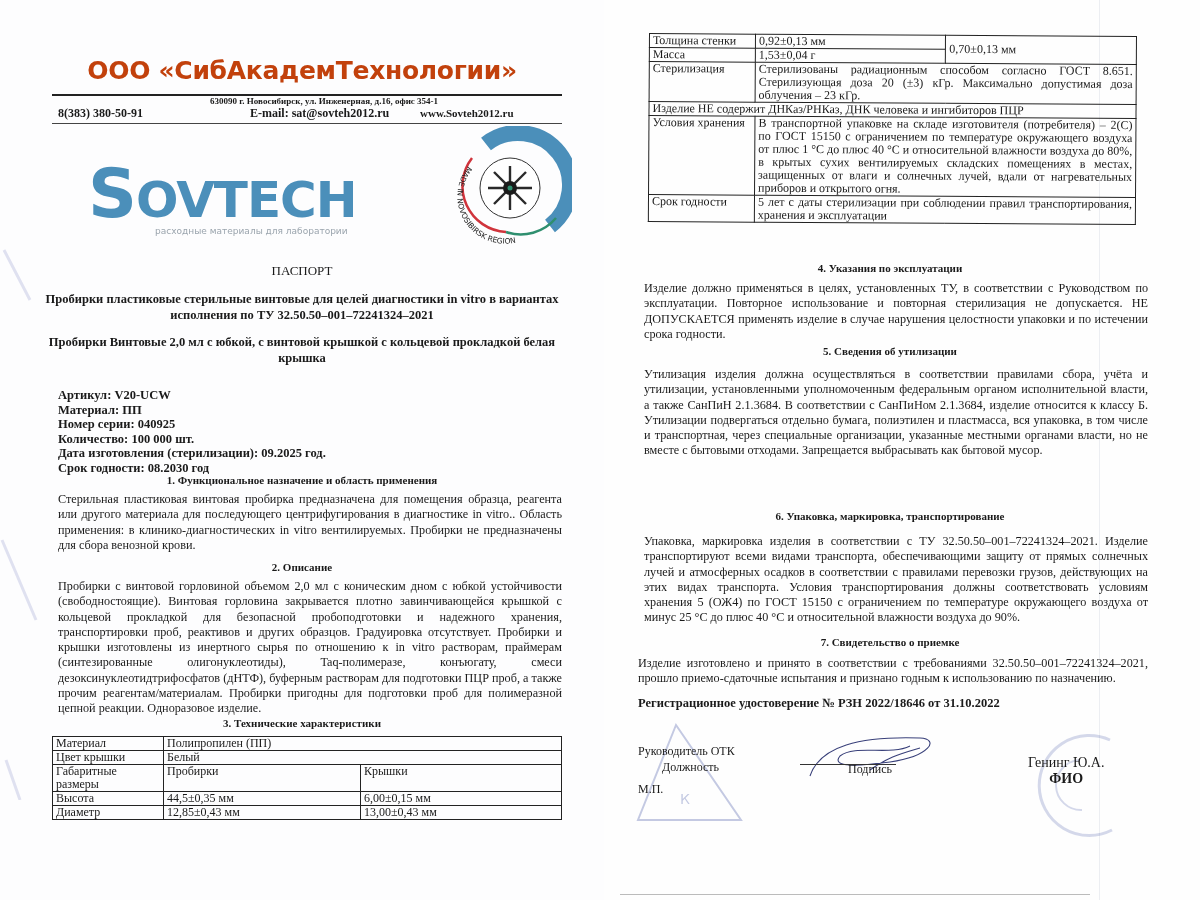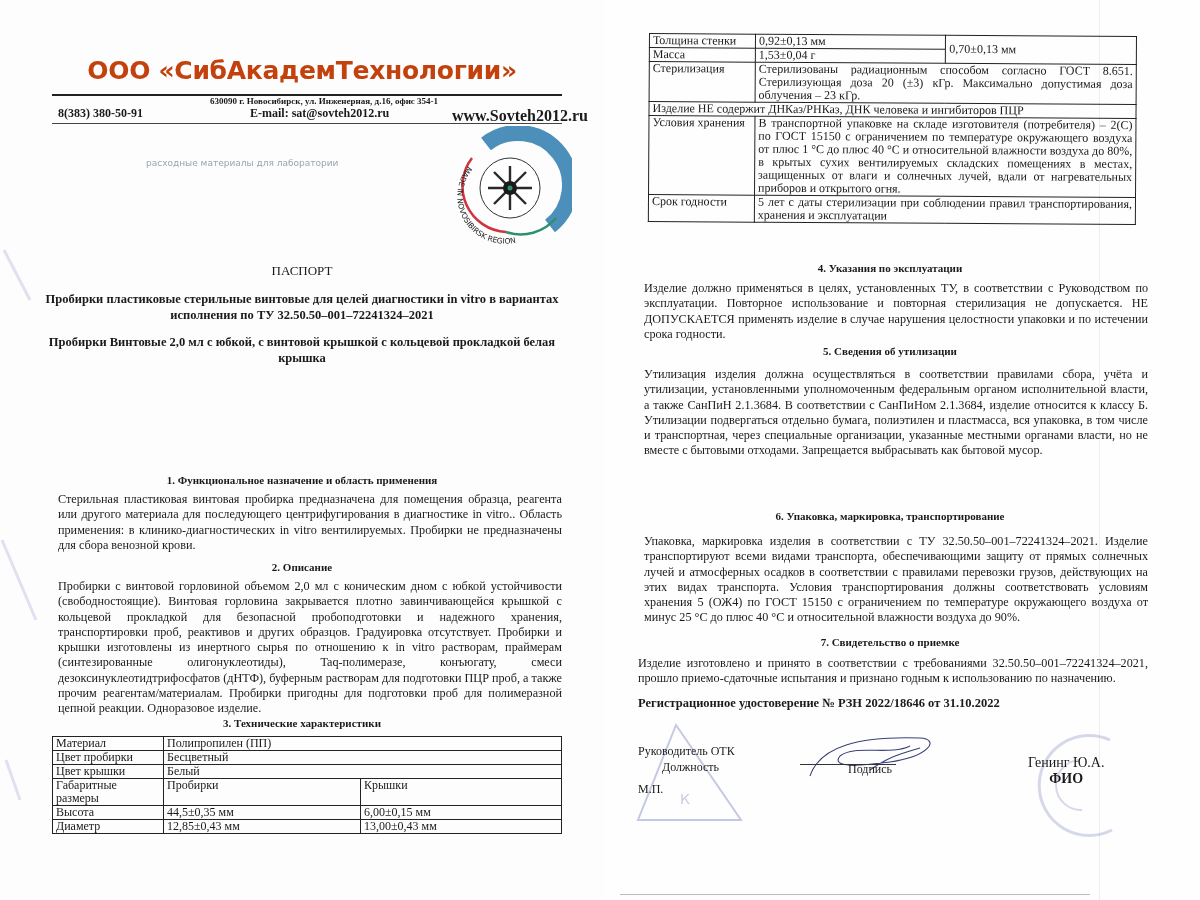--- a/index.html
+++ b/index.html
@@ -12,21 +12,21 @@
   .page-right::after { content: ""; position: absolute; right: 100px; top: 0; width: 1px; height: 900px; background: #eceef2; }
 
   
   .company { position: absolute; left: 0; top: 56px; width: 604px; text-align: center;
     font-family: "DejaVu Sans", sans-serif; font-weight: bold; font-size: 25px; letter-spacing: -0.3px; color: #c2410c; }
   .hr1 { position: absolute; left: 52px; top: 94px; width: 510px; height: 2px; background: #222; }
   .hr2 { position: absolute; left: 52px; top: 123px; width: 510px; height: 1px; background: #444; }
   .addr { position: absolute; left: 210px; top: 96px; font-size: 9px; font-weight: bold; }
   .phone { position: absolute; left: 58px; top: 106px; font-size: 12px; font-weight: bold; }
   .email { position: absolute; left: 250px; top: 106px; font-size: 12px; font-weight: bold; }
-  .web { position: absolute; left: 452px; top: 107px; font-size: 16px; font-weight: bold; }
+  .web { position: absolute; left: 420px; top: 107px; font-size: 11px; font-weight: bold; }
 
   .logo { position: absolute; left: 88px; top: 160px; }
   .logo-text { font-family: "DejaVu Sans", sans-serif; font-weight: bold; color: #4b8fba; letter-spacing: -1px; line-height: 1; }
   .logo-s { font-size: 68px; }
   .logo-rest { font-size: 50px; }
   .logo-sub { font-family: "DejaVu Sans", sans-serif; font-size: 9px; color: #9aa4ad; margin-left: 58px; margin-top: -2px; text-align: center; }
 
   .badge { position: absolute; left: 446px; top: 126px; width: 126px; height: 118px; }
 
   .passport { position: absolute; left: 0; width: 604px; top: 263px; text-align: center; font-size: 13px; }
@@ -86,20 +86,23 @@
 
   <div class="company">ООО «СибАкадемТехнологии»</div>
   <div class="hr1"></div>
   <div class="addr">630090 г. Новосибирск, ул. Инженерная, д.16, офис 354-1</div>
   <div class="phone">8(383) 380-50-91</div>
   <div class="email">E-mail: sat@sovteh2012.ru</div>
   <div class="web">www.Sovteh2012.ru</div>
   <div class="hr2"></div>
 
   <div class="logo">
+    <div class="logo-text">
+      <span class="logo-s">S</span><span class="logo-rest">OVTECH</span>
+    </div>
     <div class="logo-sub">расходные материалы для лаборатории</div>
   </div>
 
   <svg class="badge" viewBox="0 0 126 118">
     <defs>
       <path id="arcPath" d="M22 40 A46 46 0 0 0 96 100"></path>
     </defs>
     <path d="M40 18 A46 46 0 1 1 104 100" fill="none" stroke="#4b8fba" stroke-width="16"></path>
     <path d="M26 32 A46 46 0 0 0 60 106" fill="none" stroke="#d0343c" stroke-width="2.5"></path>
     <path d="M60 106 A46 46 0 0 0 110 92" fill="none" stroke="#2f8f6f" stroke-width="2.5"></path>
@@ -112,38 +115,42 @@
     </g>
     <circle cx="64" cy="62" r="7" fill="#1a1a1a"></circle>
     <circle cx="64" cy="62" r="2.5" fill="#2f8f6f"></circle>
     <text font-family="DejaVu Sans, sans-serif" font-size="7.5" fill="#222"><textPath href="#arcPath">MADE IN NOVOSIBIRSK REGION</textPath></text>
   </svg>
 
   <div class="passport">ПАСПОРТ</div>
   <div class="center-bold t1">Пробирки пластиковые стерильные винтовые для целей диагностики in vitro в вариантах исполнения по ТУ 32.50.50–001–72241324–2021</div>
   <div class="center-bold t2">Пробирки Винтовые 2,0 мл с юбкой, с винтовой крышкой с кольцевой прокладкой белая крышка</div>
 
+  <div class="attrs">
+    <div>Артикул: V20-UCW</div>
+    <div>Материал: ПП</div>
+    <div>Номер серии: 040925</div>
+    <div>Количество: 100 000 шт.</div>
+    <div>Дата изготовления (стерилизации): 09.2025 год.</div>
+    <div>Срок годности: 08.2030 год</div>
+  </div>
 
   <div class="h lh1">1. Функциональное назначение и область применения</div>
   <div class="para lp1">Стерильная пластиковая винтовая пробирка предназначена для помещения образца, реагента или другого материала для последующего центрифугирования в диагностике in vitro.. Область применения: в клинико-диагностических in vitro вентилируемых. Пробирки не предназначены для сбора венозной крови.</div>
 
   <div class="h lh2">2. Описание</div>
   <div class="para lp2">Пробирки с винтовой горловиной объемом 2,0 мл с коническим дном с юбкой устойчивости (свободностоящие). Винтовая горловина закрывается плотно завинчивающейся крышкой с кольцевой прокладкой для безопасной пробоподготовки и надежного хранения, транспортировки проб, реактивов и других образцов. Градуировка отсутствует. Пробирки и крышки изготовлены из инертного сырья по отношению к in vitro растворам, праймерам (синтезированные олигонуклеотиды), Taq-полимеразе, конъюгату, смеси дезоксинуклеотидтрифосфатов (дНТФ), буферным растворам для подготовки ПЦР проб, а также прочим реагентам/материалам. Пробирки пригодны для подготовки проб для полимеразной цепной реакции. Одноразовое изделие.</div>
 
   <div class="h lh3">3. Технические характеристики</div>
 
   <table class="spec spec-left">
     <tbody>
         <tr>
       <td class="k">Материал</td>
       <td colspan="2">Полипропилен (ПП)</td>
-    </tr>
-    <tr>
-      <td class="k">Цвет пробирки</td>
-      <td colspan="2">Бесцветный</td>
     </tr>
     <tr>
       <td class="k">Цвет крышки</td>
       <td colspan="2">Белый</td>
     </tr>
     <tr>
       <td class="k">Габаритные размеры</td>
       <td class="v1">Пробирки</td>
       <td>Крышки</td>
     </tr>

